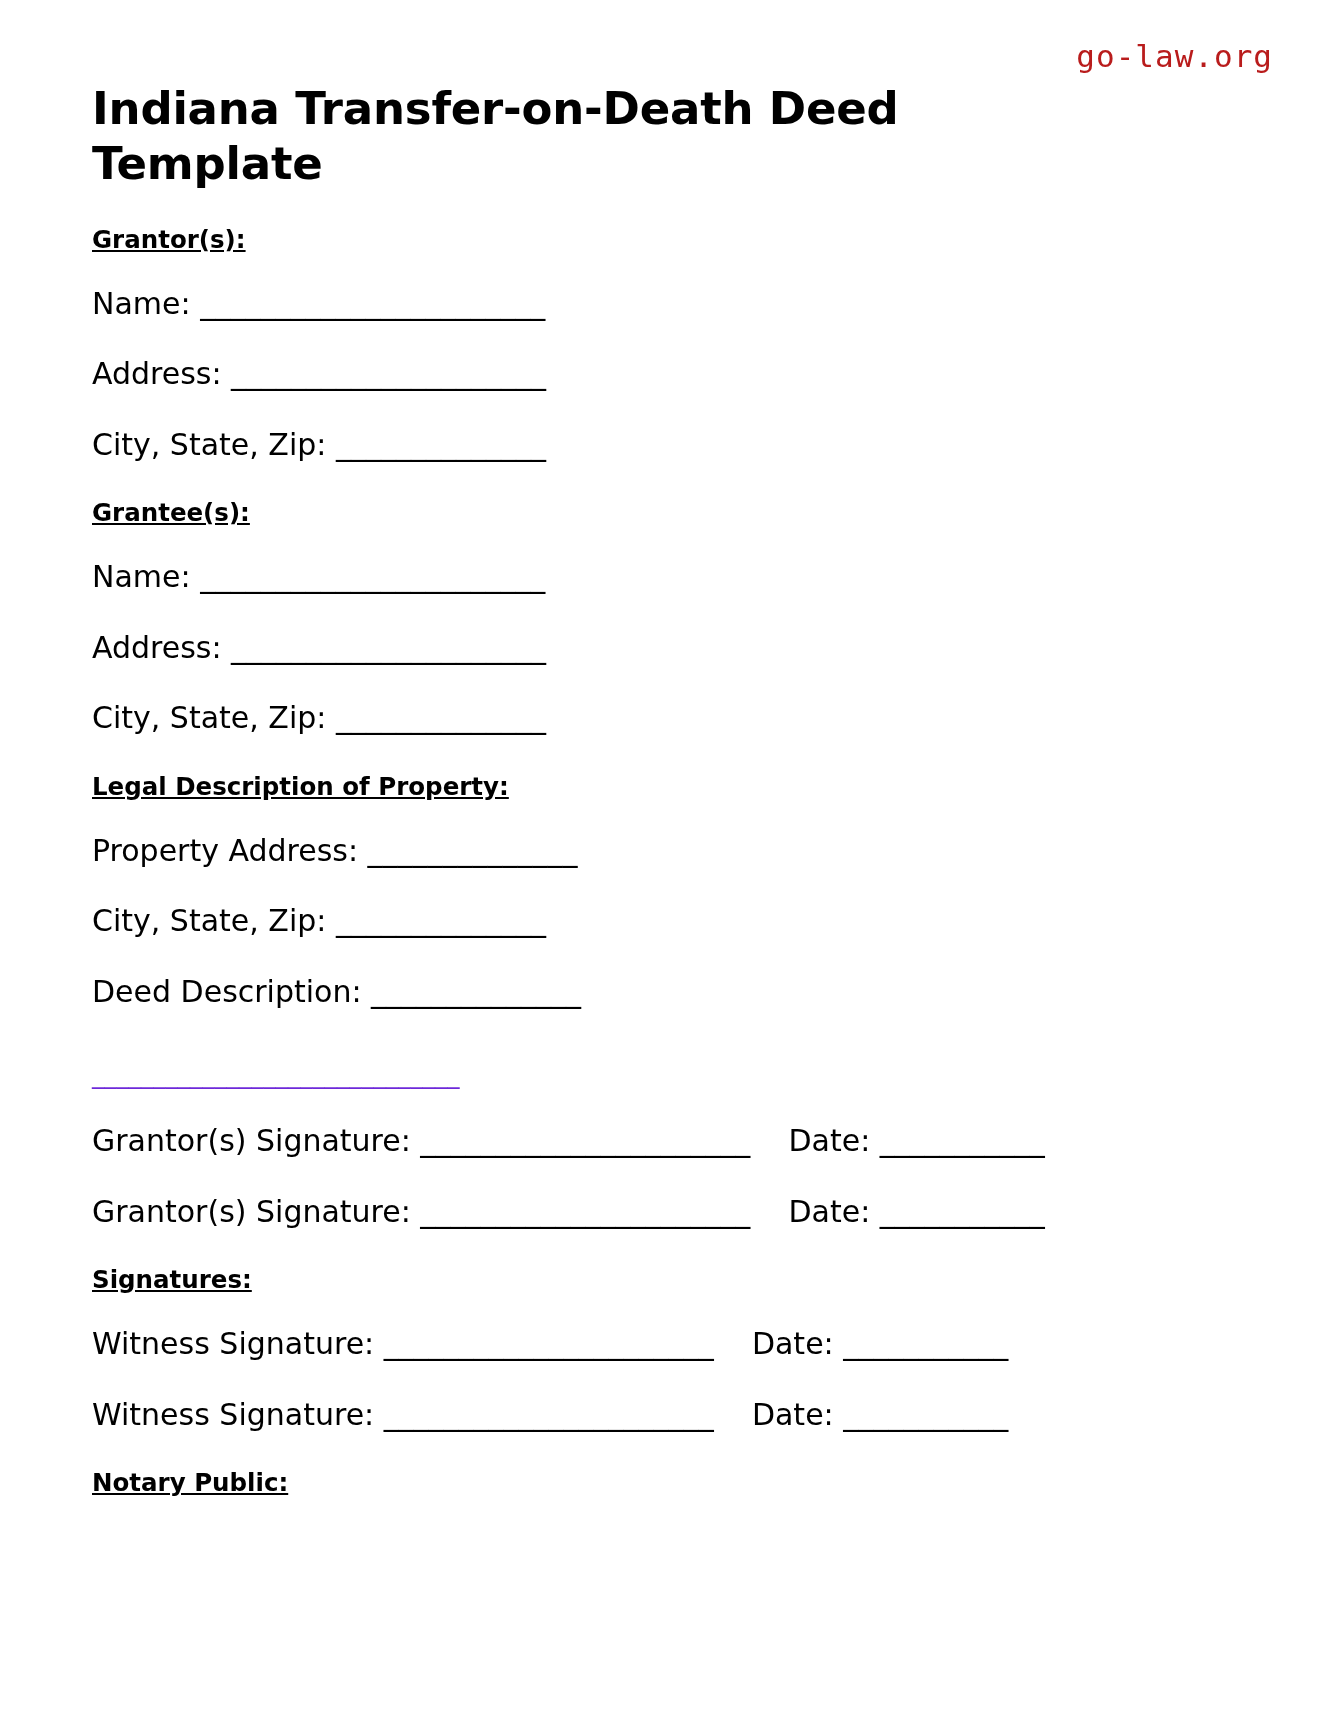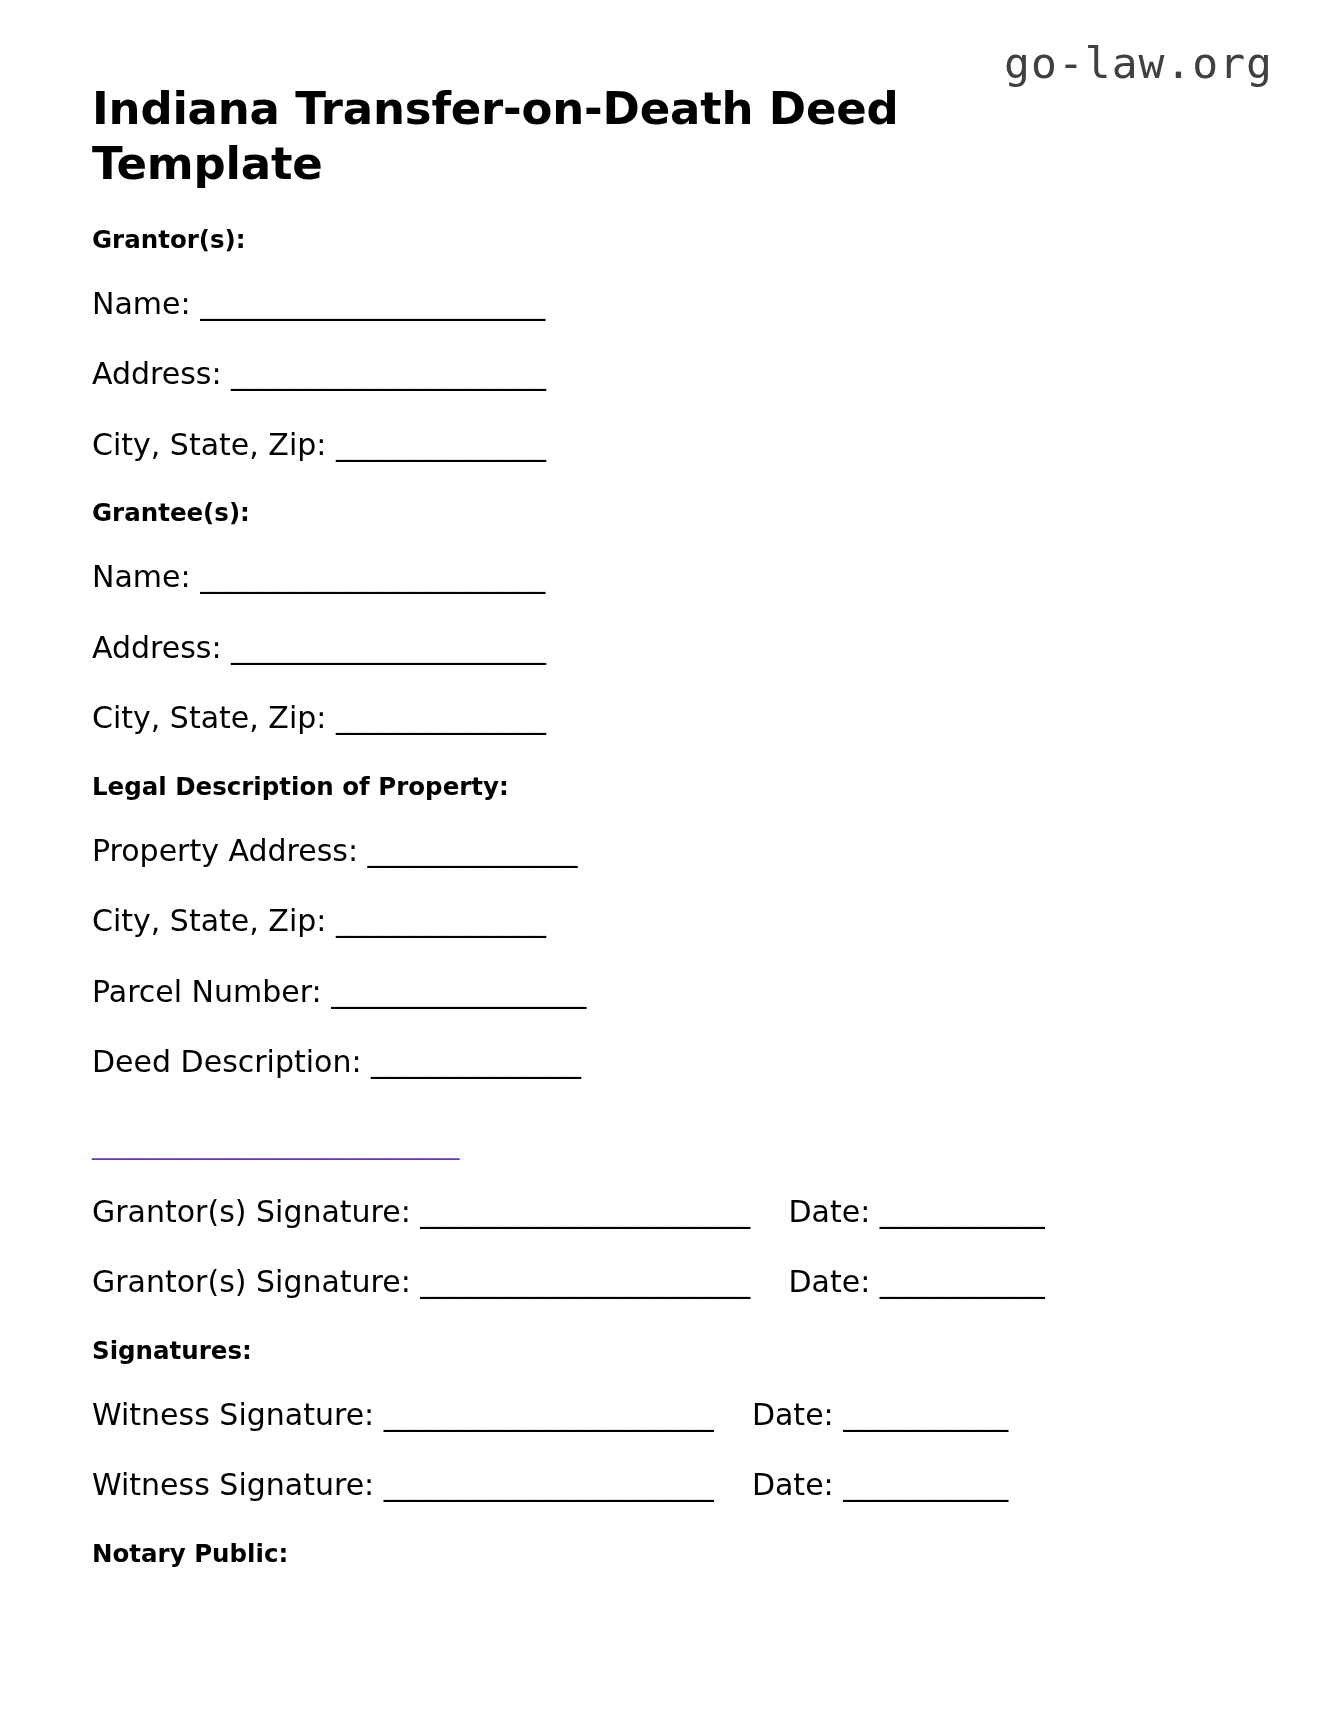--- a/index.html
+++ b/index.html
@@ -17,23 +17,23 @@
     height: 1723px;
     background: #ffffff;
     box-sizing: border-box;
     overflow: hidden;
   }
   .watermark {
     position: absolute;
     top: 38px;
     right: 58px;
     font-family: "DejaVu Sans Mono", "Liberation Mono", monospace;
-    font-size: 43px;
+    font-size: 31px;
     letter-spacing: 1px;
-    color: #404040;
+    color: #b91c1c;
     white-space: nowrap;
     margin-left: 38px;
   }
   .content {
     position: absolute;
     left: 68px;
     top: 82px;
     right: 68px;
     margin-left: 24px;
   }
@@ -51,20 +51,21 @@
     font-size: 24.5px;
     line-height: 1.35;
     margin: 50px 0 0 0;
     color: #000;
   }
   h2.section {
     font-size: 24.5px;
     font-weight: bold;
     margin: 33px 0 0 0;
     color: #000;
+    text-decoration: underline;
   }
   p.field {
     font-size: 30px;
     line-height: 1.35;
     margin: 30px 0 0 0;
     color: #000;
     white-space: pre-wrap;
   }
   p.blankline {
     font-size: 24.5px;
@@ -102,21 +103,20 @@
     <h2 class="section">Grantee(s):</h2>
 
     <p class="field">Name: _______________________</p>
     <p class="field">Address: _____________________</p>
     <p class="field">City, State, Zip: ______________</p>
 
     <h2 class="section">Legal Description of Property:</h2>
 
     <p class="field">Property Address: ______________</p>
     <p class="field">City, State, Zip: ______________</p>
-    <p class="field">Parcel Number: _________________</p>
     <p class="field">Deed Description: ______________</p>
     <p class="blankline">______________________________</p>
 
 
 
     <p class="field">Grantor(s) Signature: ______________________    Date: ___________</p>
     <p class="field">Grantor(s) Signature: ______________________    Date: ___________</p>
 
     <h2 class="section">Signatures:</h2>
 

